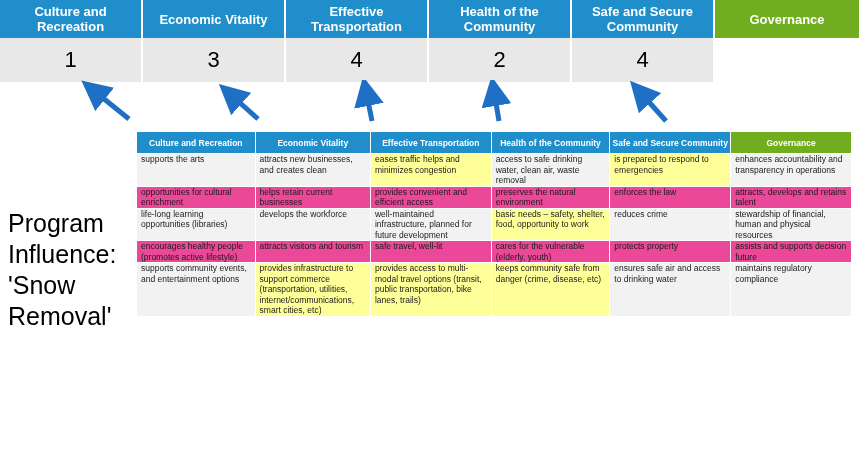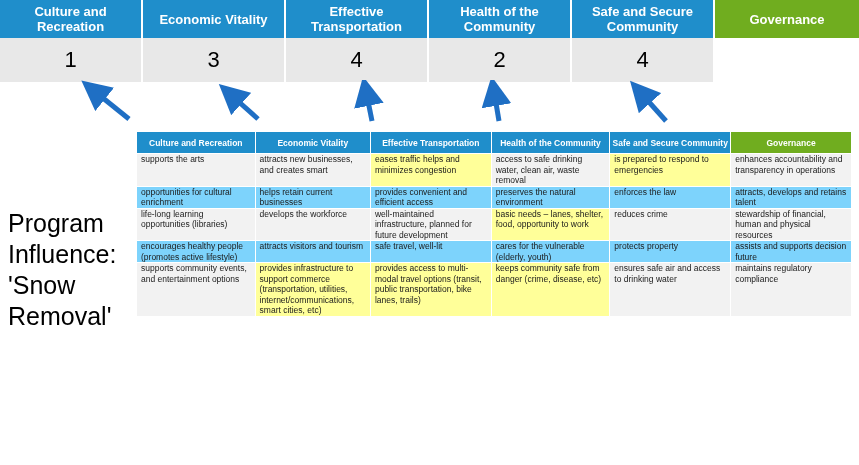--- a/index.html
+++ b/index.html
@@ -76,21 +76,21 @@
   }
   table.grid td {
     font-size: 8.5px;
     line-height: 10.5px;
     color: #1a1a1a;
     vertical-align: top;
     padding: 0 4px;
     border: 1px solid #ffffff;
     background: #f2f2f2;
   }
-  table.grid tr.alt td { background: #7dd3fc; }
+  table.grid tr.alt td { background: #ec4899; }
   table.grid td.hl { background: #ffff99; }
   table.grid td.empty { background: #ffffff; border: none; }
   table.grid tr.alt td.empty { background: #ffffff; border: none; }
 </style>
 </head>
 <body>
 
 <div id="page">
 
   <div class="top-band" id="topBand">
@@ -144,39 +144,39 @@
             <th style="background: rgb(31, 142, 203); width: 105px;">Economic Vitality</th>
             <th style="background: rgb(31, 142, 203); width: 110px;">Effective Transportation</th>
             <th style="background: rgb(31, 142, 203); width: 108px;">Health of the Community</th>
             <th style="background: rgb(31, 142, 203); width: 110px;">Safe and Secure Community</th>
             <th style="background: rgb(112, 173, 31); width: 110px;">Governance</th>
           </tr>
         </thead>
       <tbody id="matrixBody">
           <tr>
             <td>supports the arts</td>
-            <td>attracts new businesses, and creates smart</td>
+            <td>attracts new businesses, and creates clean</td>
             <td class="hl">eases traffic helps and minimizes congestion</td>
             <td>access to safe drinking water, clean air, waste removal</td>
             <td class="hl">is prepared to respond to emergencies</td>
             <td>enhances accountability and transparency in operations</td>
           </tr>
           <tr class="alt">
             <td>opportunities for cultural enrichment</td>
             <td class="hl">helps retain current businesses</td>
             <td class="hl">provides convenient and efficient access</td>
             <td>preserves the natural environment</td>
             <td>enforces the law</td>
             <td>attracts, develops and retains talent</td>
           </tr>
           <tr>
             <td>life-long learning opportunities (libraries)</td>
             <td>develops the workforce</td>
             <td>well-maintained infrastructure, planned for future development</td>
-            <td class="hl">basic needs – lanes, shelter, food, opportunity to work</td>
+            <td class="hl">basic needs – safety, shelter, food, opportunity to work</td>
             <td>reduces crime</td>
             <td>stewardship of financial, human and physical resources</td>
           </tr>
           <tr class="alt">
             <td>encourages healthy people (promotes active lifestyle)</td>
             <td>attracts visitors and tourism</td>
             <td class="hl">safe travel, well-lit</td>
             <td>cares for the vulnerable (elderly, youth)</td>
             <td class="hl">protects property</td>
             <td>assists and supports decision future</td>

